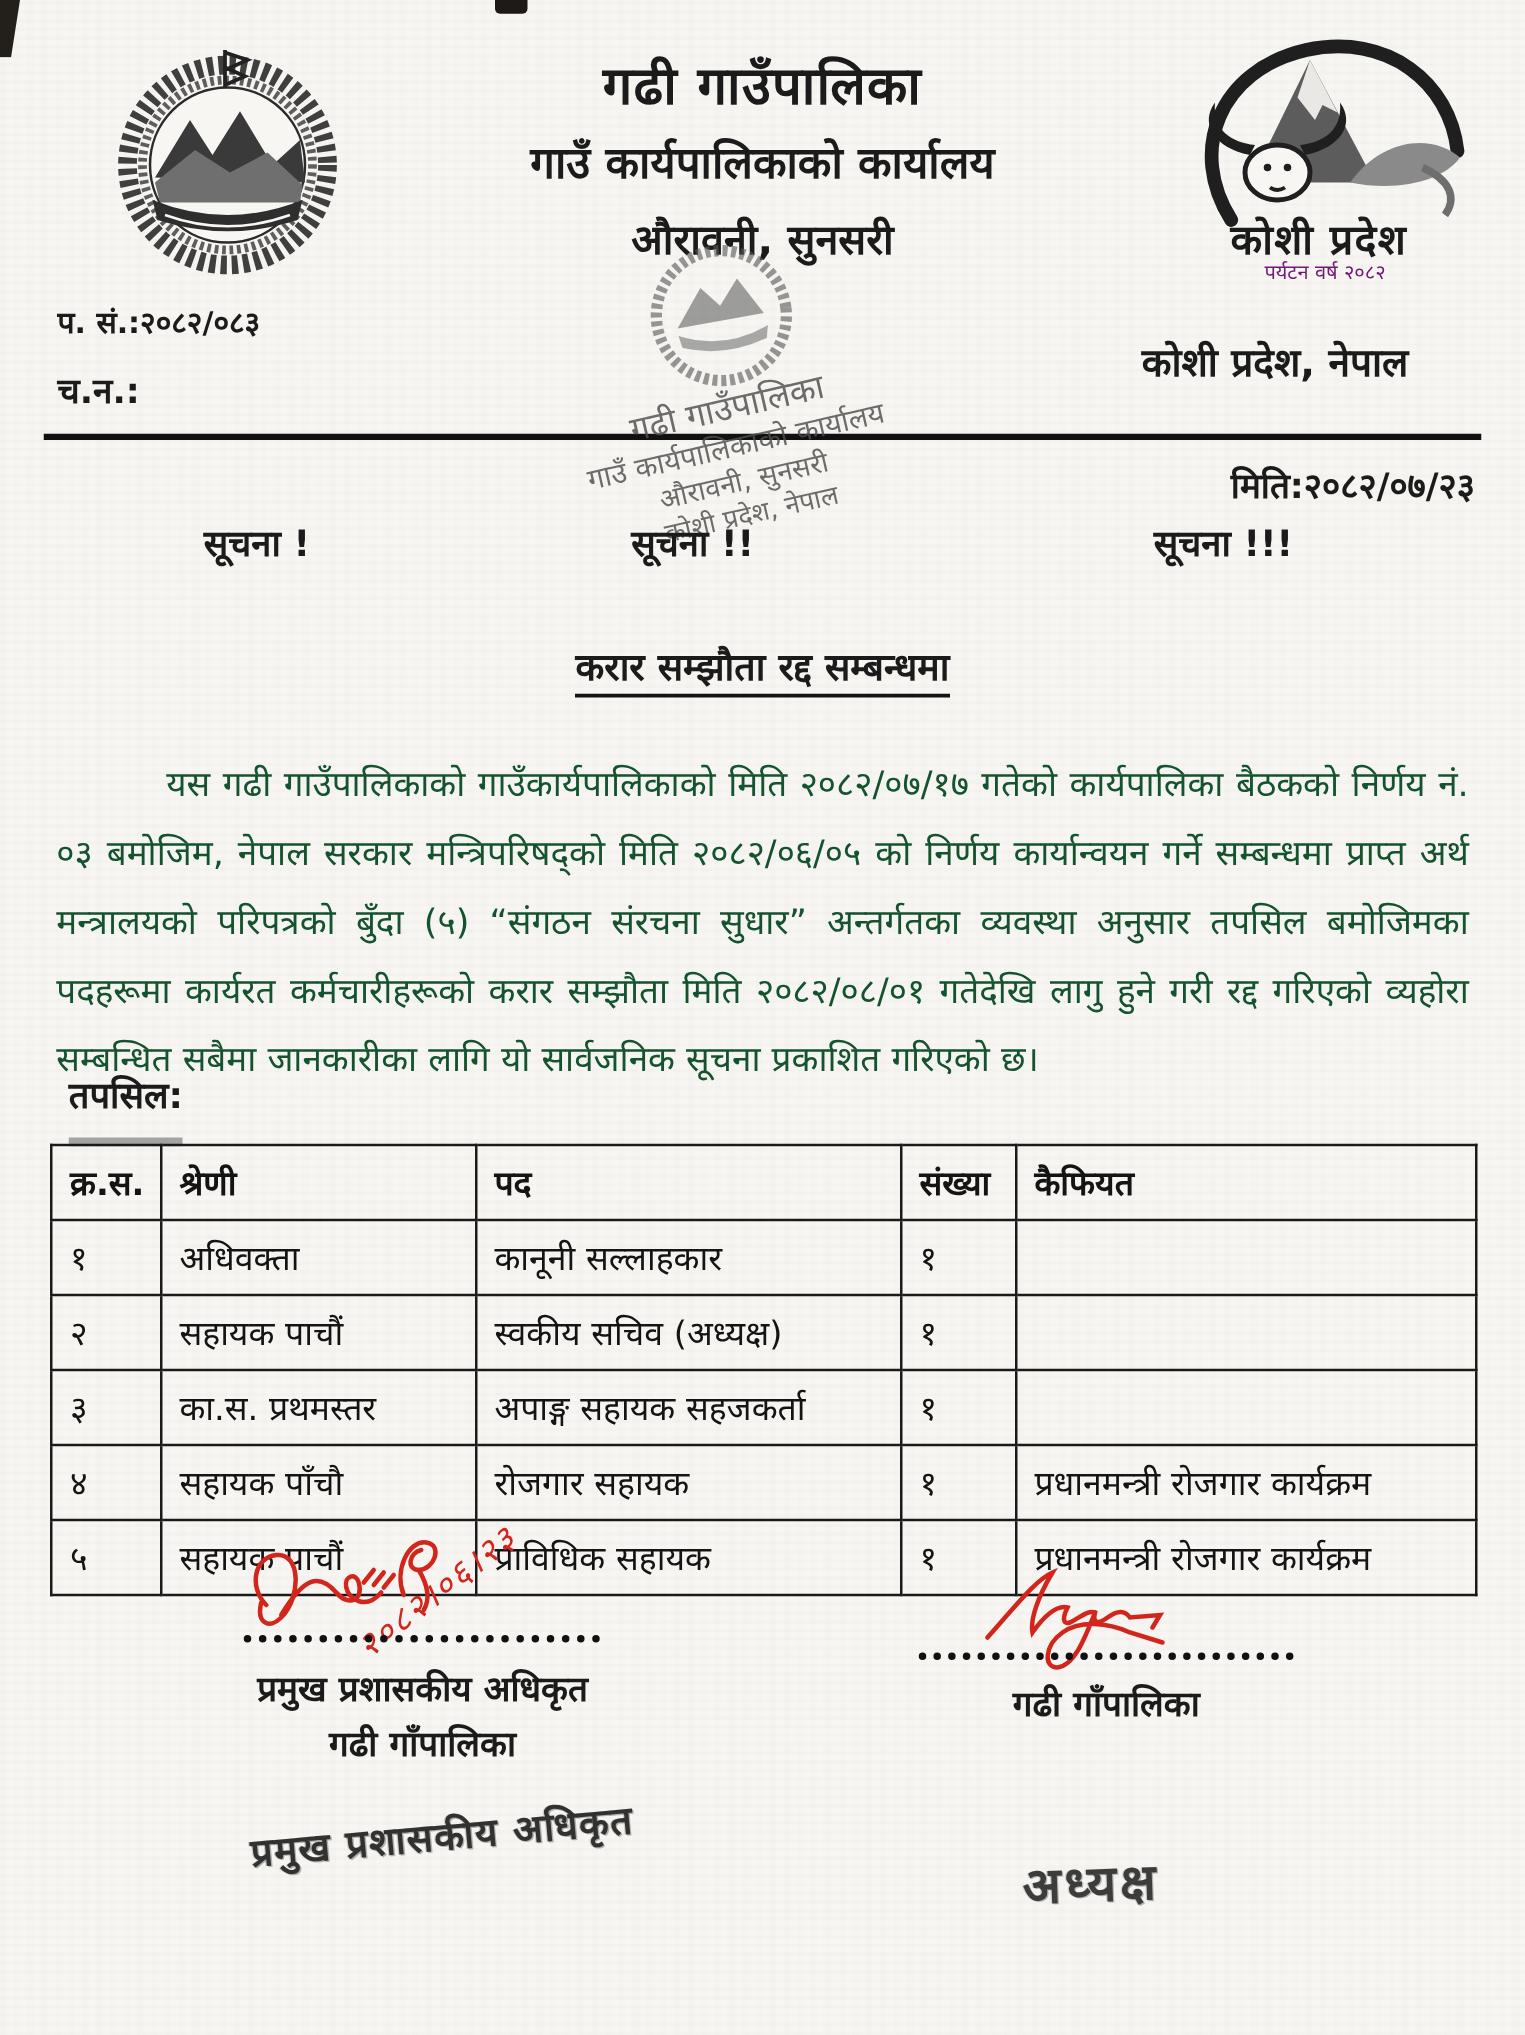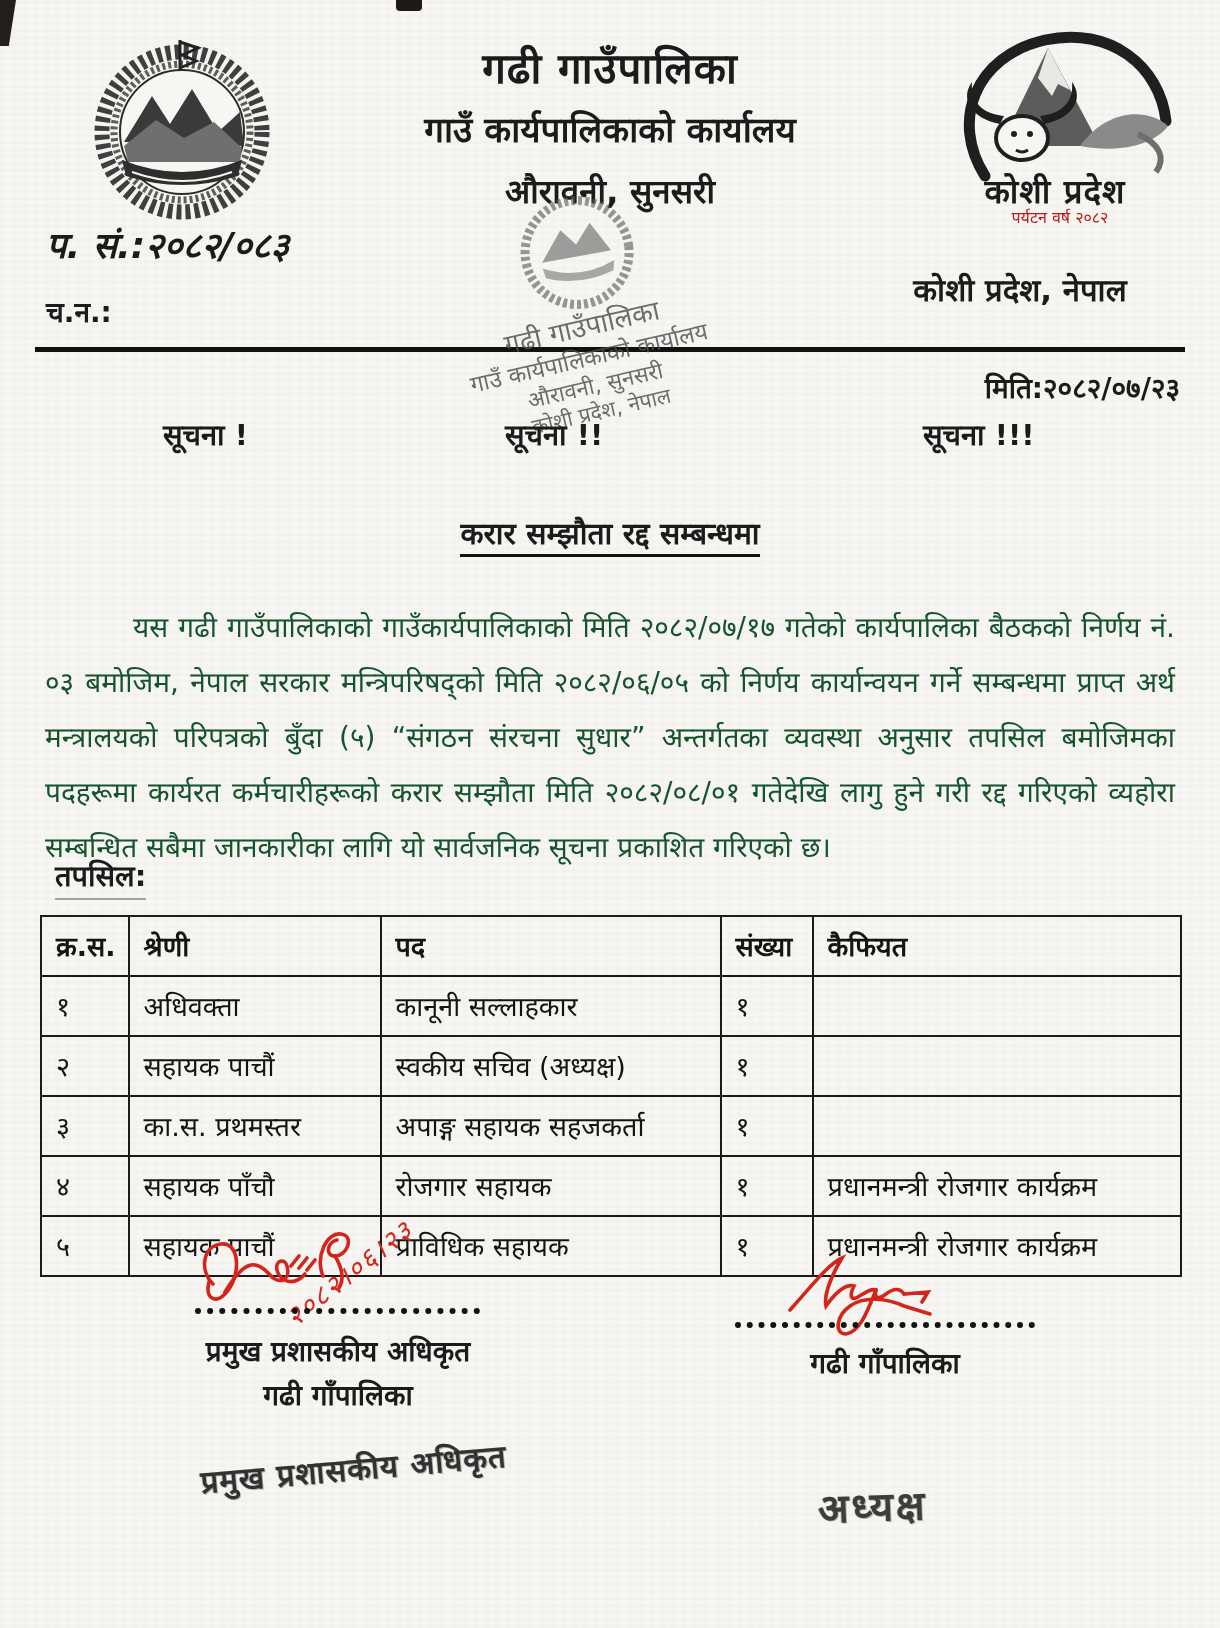--- a/index.html
+++ b/index.html
@@ -18,21 +18,21 @@
   }
   .abs{position:absolute;}
   .ctr{text-align:center;}
   .b{font-weight:bold;}
 
   
   .title-main{left:330px;top:38px;width:560px;font-size:42px;letter-spacing:1px;}
   .title-office{left:280px;top:105px;width:660px;font-size:35px;}
   .title-addr{left:380px;top:168px;width:460px;font-size:33px;}
 
-  .refno{left:46px;top:220px;font-size:36px;font-style:italic;}
+  .refno{left:46px;top:240px;font-size:24px;}
   .chno{left:46px;top:292px;font-size:28px;}
 
   .province-line{left:860px;top:268px;width:320px;font-size:31px;}
 
   .rule{left:35px;top:347px;width:1150px;height:5px;background:#111;}
 
   .date-line{left:880px;top:368px;width:300px;font-size:28px;text-align:right;}
 
   
   .mark-tl{left:0;top:0;width:16px;height:46px;background:#23201c;clip-path:polygon(0 0,100% 0,55% 100%,0 100%);}
@@ -55,21 +55,21 @@
   .notice-title{left:310px;top:512px;width:600px;font-size:30px;}
   .notice-title span{border-bottom:3px solid #141414;padding-bottom:3px;}
 
   .body-par{
     left:45px;top:572px;width:1130px;
     font-size:28px;line-height:55px;text-align:justify;text-indent:88px;
     color:#14532d;
   }
 
   .tapasil{left:55px;top:855px;font-size:29px;}
-  .tapasil span{border-bottom:2px solid #a3a3a3;padding-bottom:5px;}
+  .tapasil span{border-bottom:7px solid #a3a3a3;padding-bottom:17px;}
 
   
   table.main{
     position:absolute;left:40px;top:915px;width:1142px;
     border-collapse:collapse;font-size:27px;color:#141414;
   }
   table.main th, table.main td{
     border:2px solid #1a1a1a;
     padding:8px 12px 10px 14px;
     text-align:left;font-weight:normal;vertical-align:middle;
@@ -137,21 +137,21 @@
   <path d="M208 108 C230 118 236 132 226 146" stroke="#6e6e6e" stroke-width="6" fill="none"></path>
 
   <ellipse cx="92" cy="112" rx="26" ry="22" fill="#f7f6f2" stroke="#1f1f1f" stroke-width="4"></ellipse>
   <path d="M70 98 C40 92 30 72 42 56 C40 78 55 88 74 90 Z" fill="#1f1f1f"></path>
   <path d="M114 98 C144 92 154 72 142 56 C144 78 129 88 110 90 Z" fill="#1f1f1f"></path>
   <circle cx="84" cy="108" r="3" fill="#1f1f1f"></circle>
   <circle cx="100" cy="108" r="3" fill="#1f1f1f"></circle>
   <path d="M86 124 Q92 128 98 124" stroke="#1f1f1f" stroke-width="3" fill="none"></path>
 </svg>
 <div class="abs ctr b" style="left:930px;top:168px;width:250px;font-size:33px;letter-spacing:1px;">कोशी प्रदेश</div>
-<div class="abs ctr" style="left:960px;top:206px;width:200px;font-size:16px;color:#b91c1c;">पर्यटन वर्ष २०८२</div>
+<div class="abs ctr" style="left:960px;top:206px;width:200px;font-size:16px;color:#701a75;">पर्यटन वर्ष २०८२</div>
 
 <div class="abs b province-line ctr">कोशी प्रदेश, नेपाल</div>
 
 <div class="abs b refno">प. सं.:२०८२/०८३</div>
 <div class="abs b chno">च.न.:</div>
 
 <div class="abs rule"></div>
 
 <div class="abs center-stamp ctr">
   <svg width="140" height="120" viewBox="0 0 140 120" style="opacity:.75">

